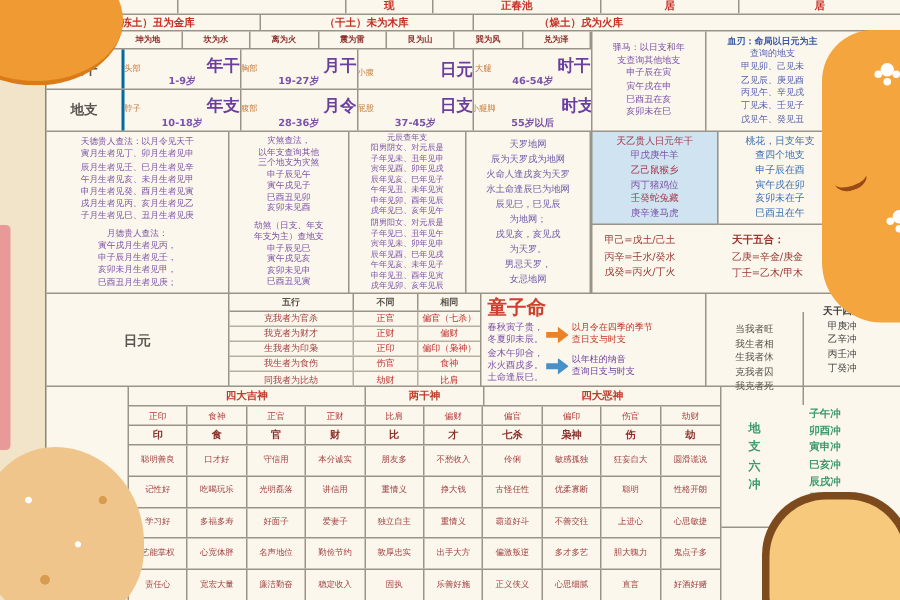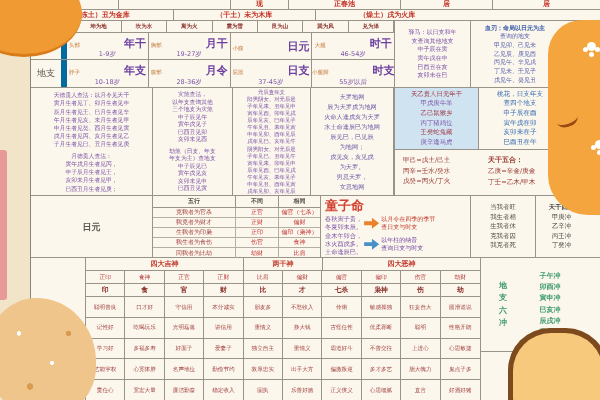--- a/index.html
+++ b/index.html
@@ -27,30 +27,30 @@
 
   
   #row-trigram{left:0;top:21px;width:363px;height:12px;display:grid;grid-template-columns:repeat(8,1fr);
                border-bottom:1px solid #9a9488;}
   #row-trigram .tricell{display:flex;align-items:center;justify-content:center;border-right:1px solid #9a9488;
                color:#8a2f2a;font-size:5.5px;font-weight:bold;white-space:nowrap;overflow:hidden;}
 
   
   .prow{left:0;width:363px;height:27px;display:flex;border-bottom:1px solid #9a9488;}
   #row-tg{top:33px;} #row-dz{top:60px;height:28px;}
-  .plabel{width:36px;display:flex;align-items:center;justify-content:center;color:#5a5550;
-          font-size:9px;font-weight:normal;border-right:6px solid #0369a1;}
+  .plabel{width:52px;display:flex;align-items:center;justify-content:center;color:#5a5550;
+          font-size:9px;font-weight:bold;border-right:2px solid #0369a1;}
   .pcells{flex:1;display:grid;grid-template-columns:repeat(4,1fr);}
   .pcell{border-right:1px solid #9a9488;text-align:center;display:flex;flex-direction:column;
          align-items:center;justify-content:center;line-height:1.05;overflow:hidden;}
   .pcell:last-child{border-right:none;}
   .pcell .top{white-space:nowrap;}
   .pcell .prefix{font-size:5.5px;color:#c47a3c;}
   .pcell .main{font-size:11px;font-weight:bold;color:#6b3fa0;margin-left:44px;}
-  .pcell .age{display:block;font-size:6.5px;color:#7a52a8;margin-top:1px;}
+  .pcell .age{display:block;font-size:6.5px;color:#7a52a8;margin-top:1px;font-weight:bold;}
 
   
   #col-yima{left:363px;top:21px;width:77px;height:67px;border-left:1px solid #9a9488;
             border-right:1px solid #9a9488;border-bottom:1px solid #9a9488;}
   #col-xueren{left:440px;top:21px;width:130px;height:67px;border-bottom:1px solid #9a9488;padding-right:42px;}
   .rule-list{width:100%;height:100%;display:flex;flex-direction:column;justify-content:center;
              align-items:center;text-align:center;overflow:hidden;}
   .rule-list .li{font-size:6px;line-height:1.45;white-space:nowrap;}
   #col-yima .li{color:#7a52a8;}
   #col-xueren .li{color:#5560b0;}
@@ -99,21 +99,21 @@
   #tz-title{color:#d04030;font-size:13px;font-weight:bold;line-height:1.3;}
   .tz-row{display:flex;align-items:center;}
   .tz-lines .li{color:#7a52a8;font-size:6.2px;line-height:1.35;white-space:nowrap;}
   .arrow{width:15px;height:11px;margin:0 2px;flex:none;}
   .arrow.orange{background:#e8832a;clip-path:polygon(0 32%,52% 32%,52% 0,100% 50%,52% 100%,52% 68%,0 68%);}
   .arrow.blue{background:#4a90c8;clip-path:polygon(0 32%,52% 32%,52% 0,100% 50%,52% 100%,52% 68%,0 68%);}
   .tz-ann .li{font-size:6px;line-height:1.3;white-space:nowrap;}
   #tz-ann1 .li{color:#c0392b;}
   #tz-ann2 .li{color:#6b3fa0;}
 
-  #wangxiang{left:440px;top:0;width:65px;height:62px;border-right:1px solid #9a9488;}
+  #wangxiang{left:440px;top:12px;width:65px;height:62px;border-right:1px solid #9a9488;}
   #wangxiang .li{color:#55504a;font-size:6.4px;line-height:1.5;white-space:nowrap;}
   #tgchong{left:505px;top:0;width:65px;height:62px;padding-right:14px;}
   #tgchong .li{color:#3a3a3a;font-size:6.4px;line-height:1.5;white-space:nowrap;}
   #tgchong .li:first-child{font-weight:bold;}
 
   
   #band-s{left:0;top:258px;width:570px;height:142px;}
   #shishen-label{left:0;top:0;width:55px;height:142px;border-right:1px solid #9a9488;display:flex;
                  align-items:center;justify-content:center;color:#5a5550;font-size:9px;font-weight:bold;}
   #shishen-table{left:55px;top:0;width:395px;height:142px;border-right:1px solid #9a9488;}

